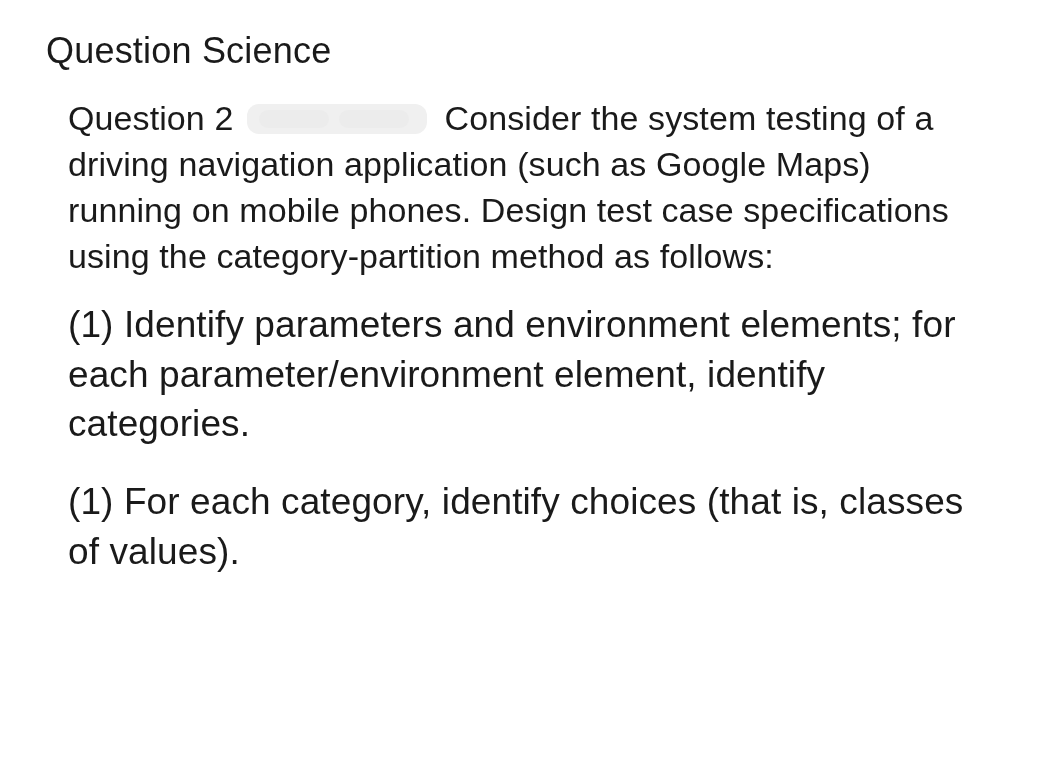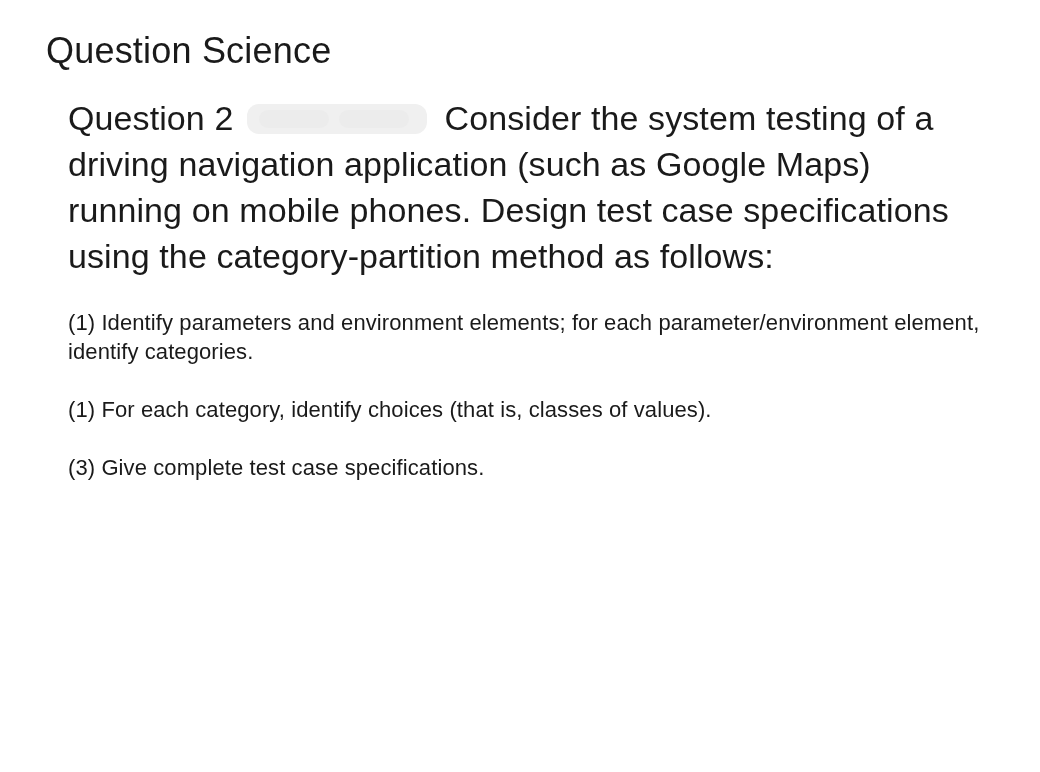--- a/index.html
+++ b/index.html
@@ -23,21 +23,21 @@
       letter-spacing: 0.2px;
     }
     .question-body {
       padding-left: 28px;
       padding-right: 20px;
     }
     .intro-paragraph {
       font-size: 34px;
       font-weight: 400;
       line-height: 1.35;
-      margin-bottom: 28px;
+      margin-bottom: 20px;
       letter-spacing: 0.1px;
     }
     .question-label {
       display: inline;
     }
     .redacted {
       display: inline-block;
       width: 180px;
       height: 30px;
       background: #f0f0f0;
@@ -60,35 +60,34 @@
       content: "";
       position: absolute;
       left: 92px;
       top: 6px;
       width: 70px;
       height: 18px;
       background: #ececec;
       border-radius: 9px;
     }
     .subpart {
-      font-size: 22px;
+      font-size: 37px;
       font-weight: 400;
       line-height: 1.35;
       margin-bottom: 28px;
       letter-spacing: 0.1px;
     }
   </style>
 </head>
 <body>
 
 <div class="subject-heading">Question Science</div>
 
 <div class="question-body">
   <p class="intro-paragraph">
     <span class="question-label">Question 2</span>
     <span class="redacted"></span>
     <span>Consider the system testing of a driving navigation application (such as Google Maps) running on mobile phones. Design test case specifications using the category-partition method as follows:</span>
   </p>
 
   <p class="subpart">(1) Identify parameters and environment elements; for each parameter/environment element, identify categories.</p>
   <p class="subpart">(1) For each category, identify choices (that is, classes of values).</p>
-  <p class="subpart">(3) Give complete test case specifications.</p>
 </div>
 
 </body></html>

